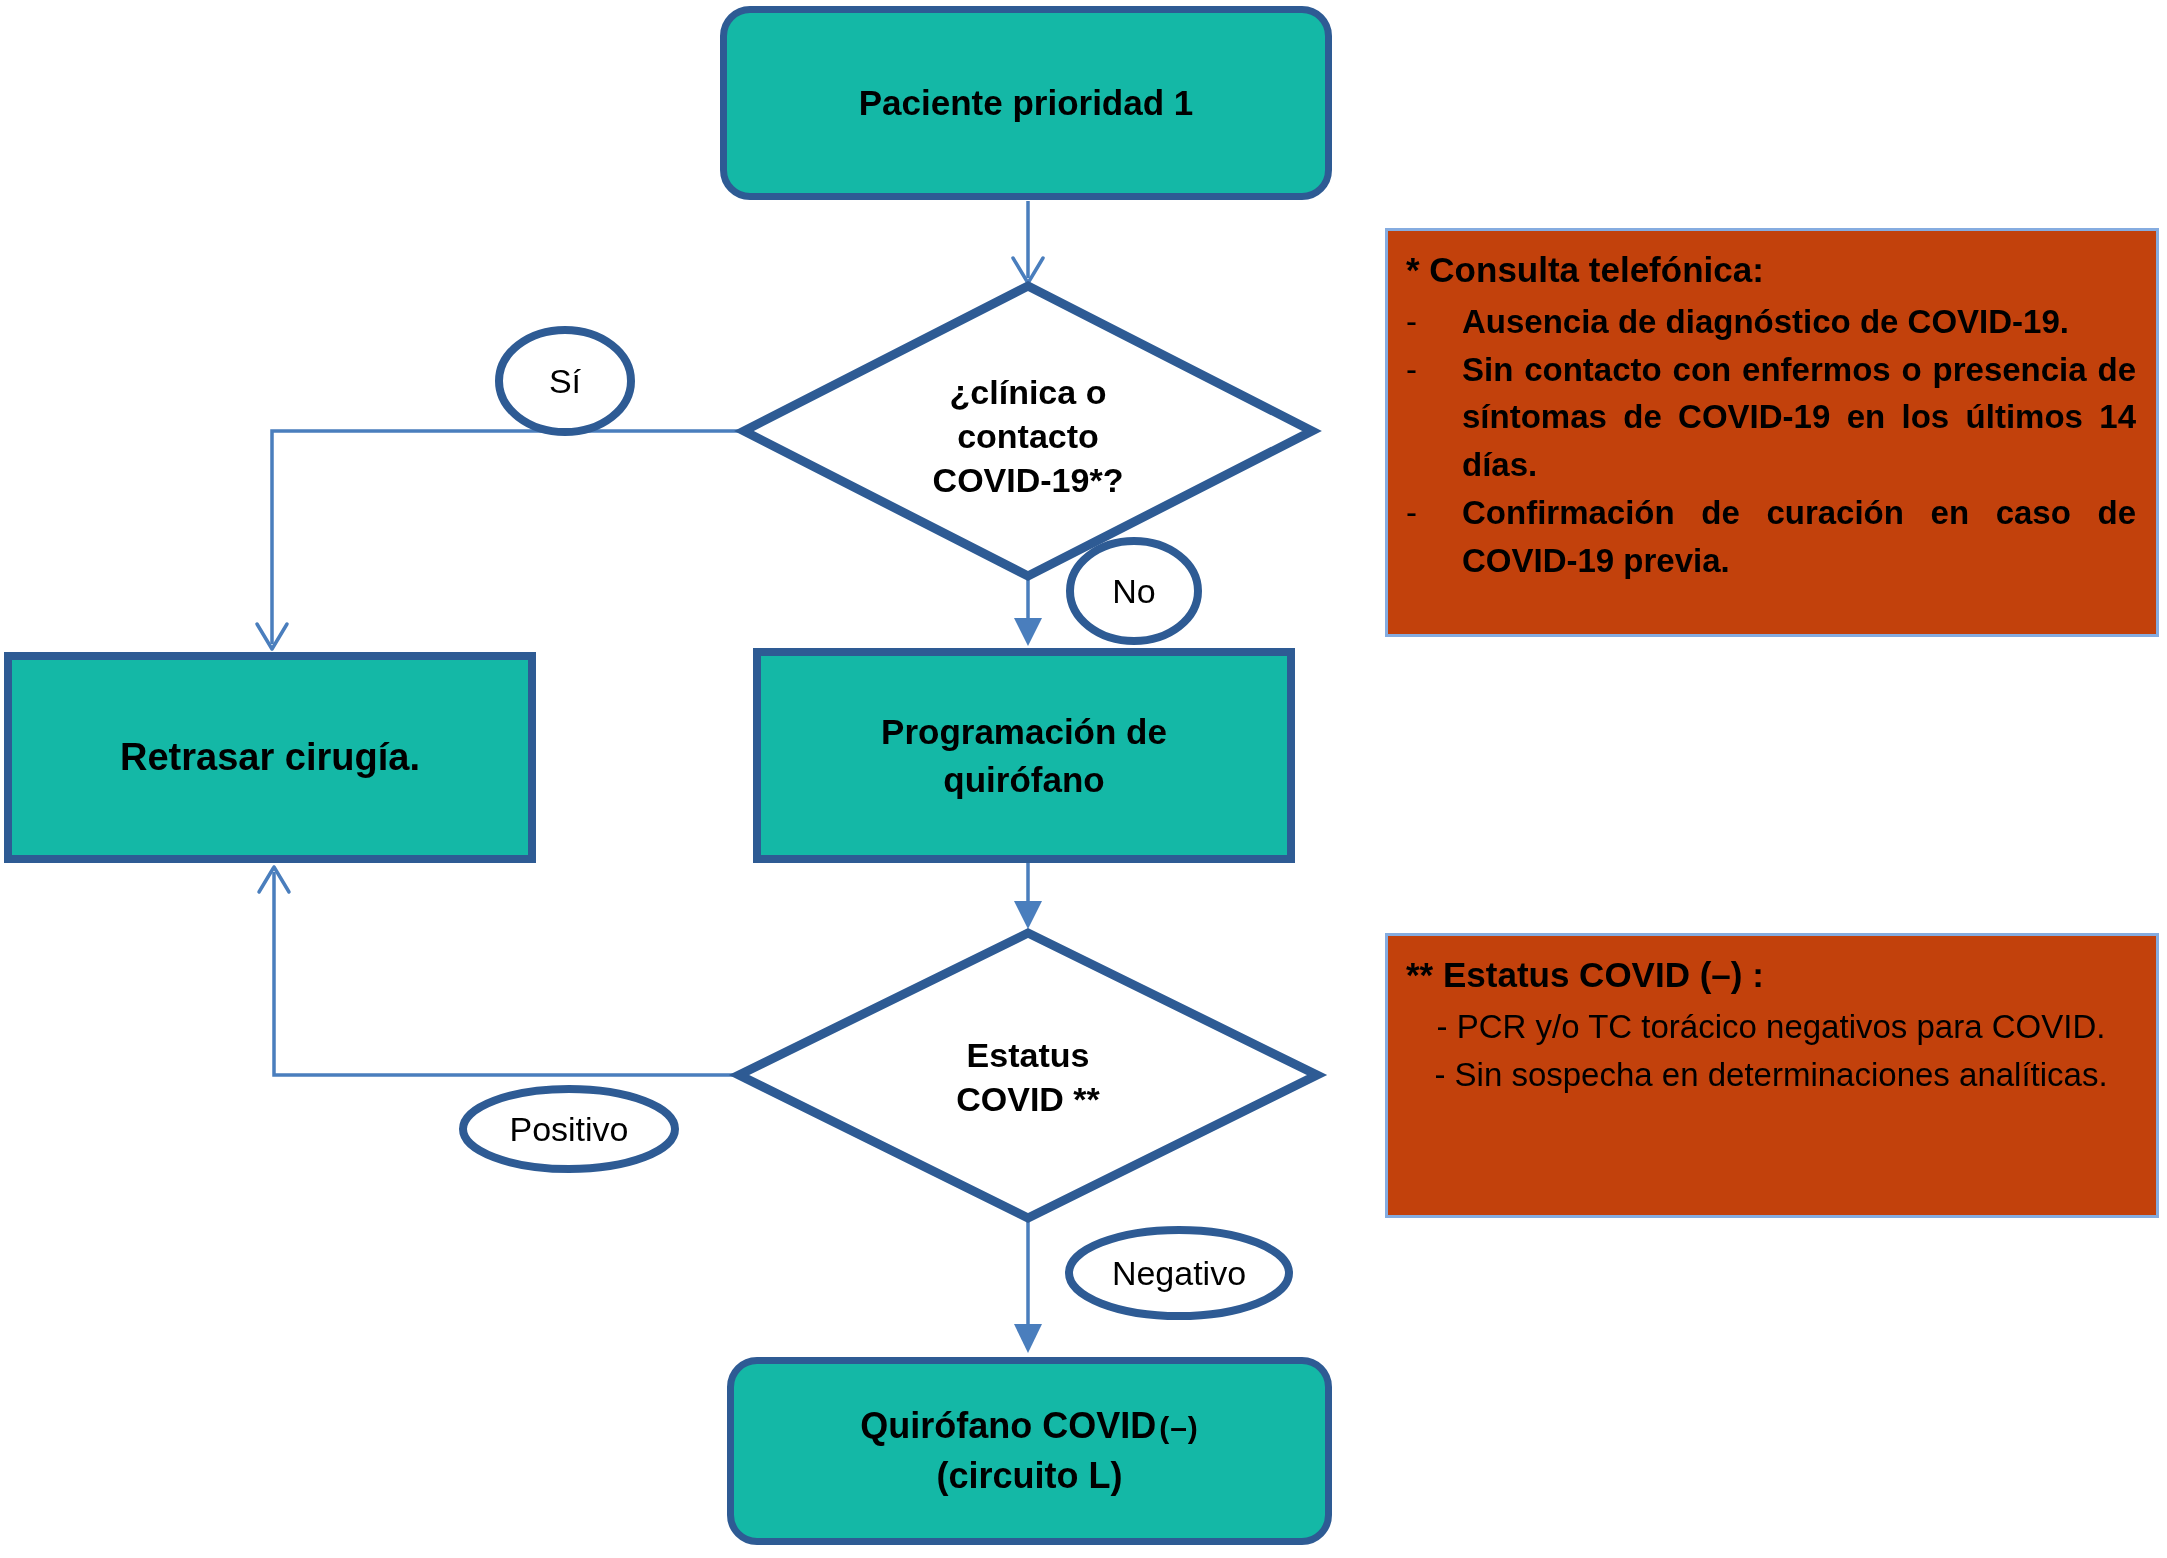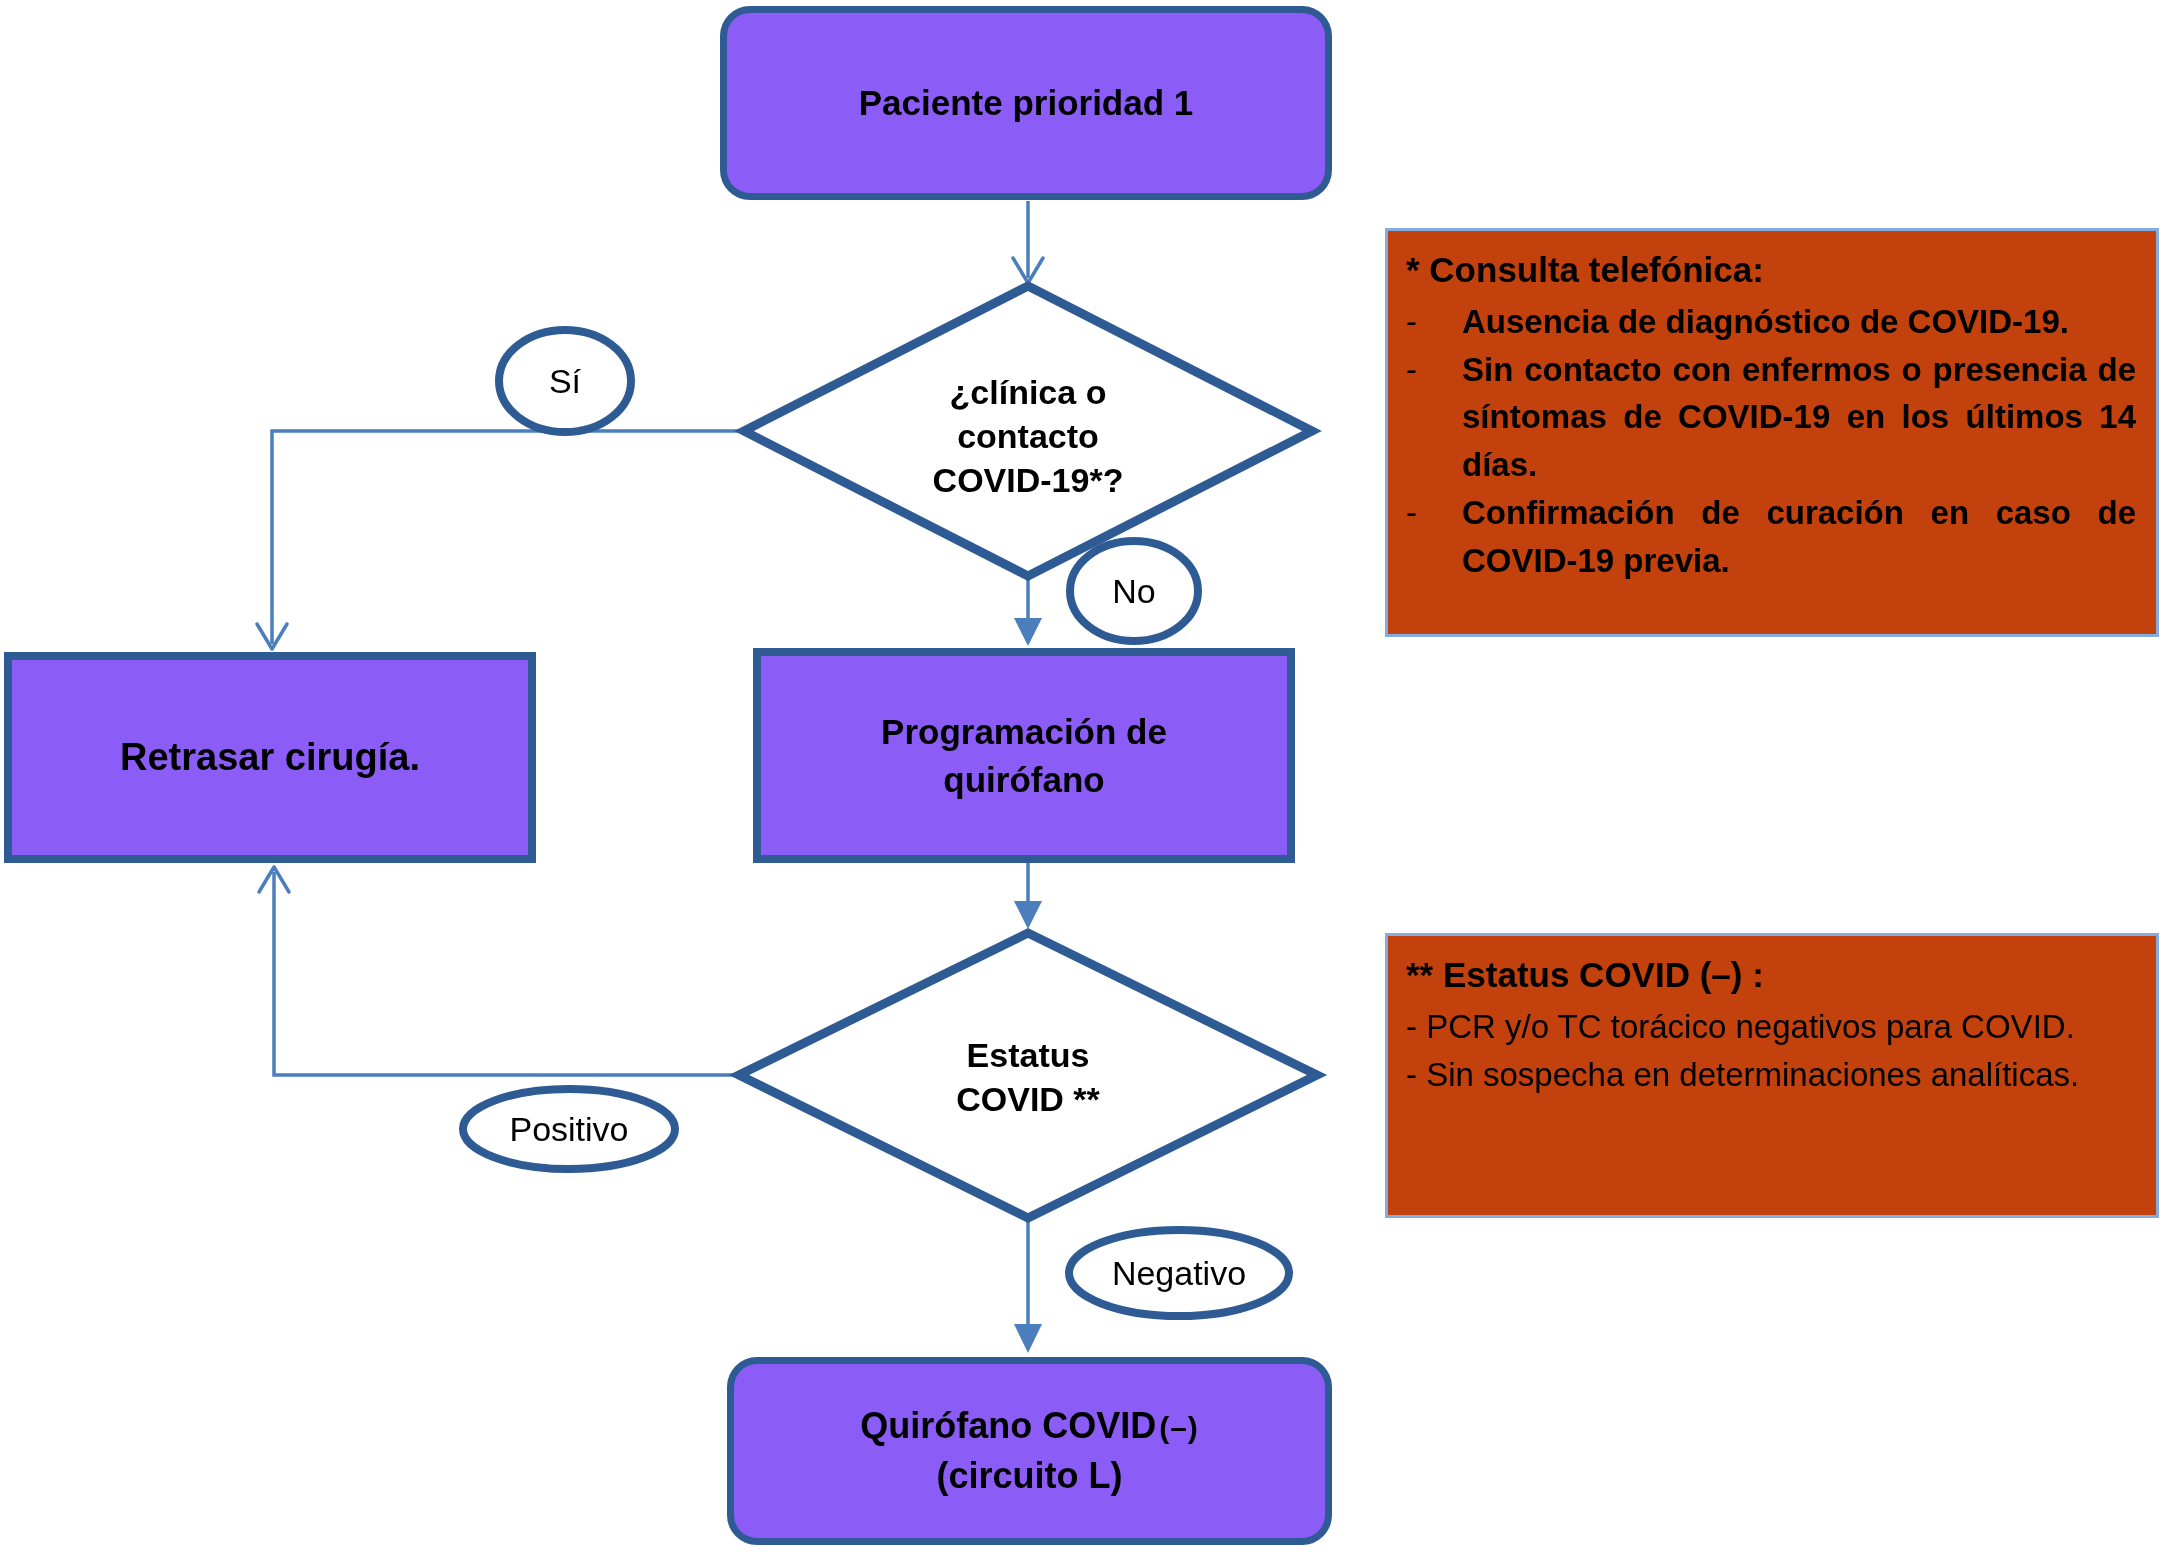--- a/index.html
+++ b/index.html
@@ -13,21 +13,21 @@
     overflow: hidden;
   }
   #shapes-svg {
     position: absolute;
     left: 0; top: 0;
     width: 2167px; height: 1558px;
   }
   .node {
     position: absolute;
     box-sizing: border-box;
-    background: #8b5cf6;
+    background: #14b8a6;
     display: flex;
     flex-direction: column;
     align-items: center;
     justify-content: center;
     text-align: center;
     font-weight: bold;
   }
   .rounded { border: 7px solid #2e5b94; border-radius: 30px; }
   .rect    { border: 8px solid #2e5b94; }
 
@@ -63,21 +63,21 @@
     padding: 14px 20px 12px 18px;
     font-size: 33px;
     line-height: 1.45;
   }
   .note-1 { left: 1385px; top: 228px; width: 774px; height: 409px; }
   .note-2 { left: 1385px; top: 933px; width: 774px; height: 285px; }
   .note-title { font-weight: bold; font-size: 35px; margin: 0 0 2px 0; }
   .note-item-hanging { display: flex; text-align: justify; }
   .note-item-hanging .marker { flex: 0 0 56px; }
   .note-item-hanging .item-text { flex: 1 1 auto; text-align: justify; font-weight: bold; }
-  .note-item-plain { text-align: left; }
+  .note-item-plain { text-align: center; }
 </style>
 </head>
 <body>
 
 <div id="canvas">
 
   <svg id="shapes-svg" viewBox="0 0 2167 1558" xmlns="http://www.w3.org/2000/svg">
 
     <path d="M1028,201 V278" stroke="#4a7ebd" stroke-width="3.5" fill="none"></path>
     <path d="M1013,258 L1028,283 M1043,258 L1028,283" stroke="#4a7ebd" stroke-width="3.5" fill="none" stroke-linecap="round"></path>

